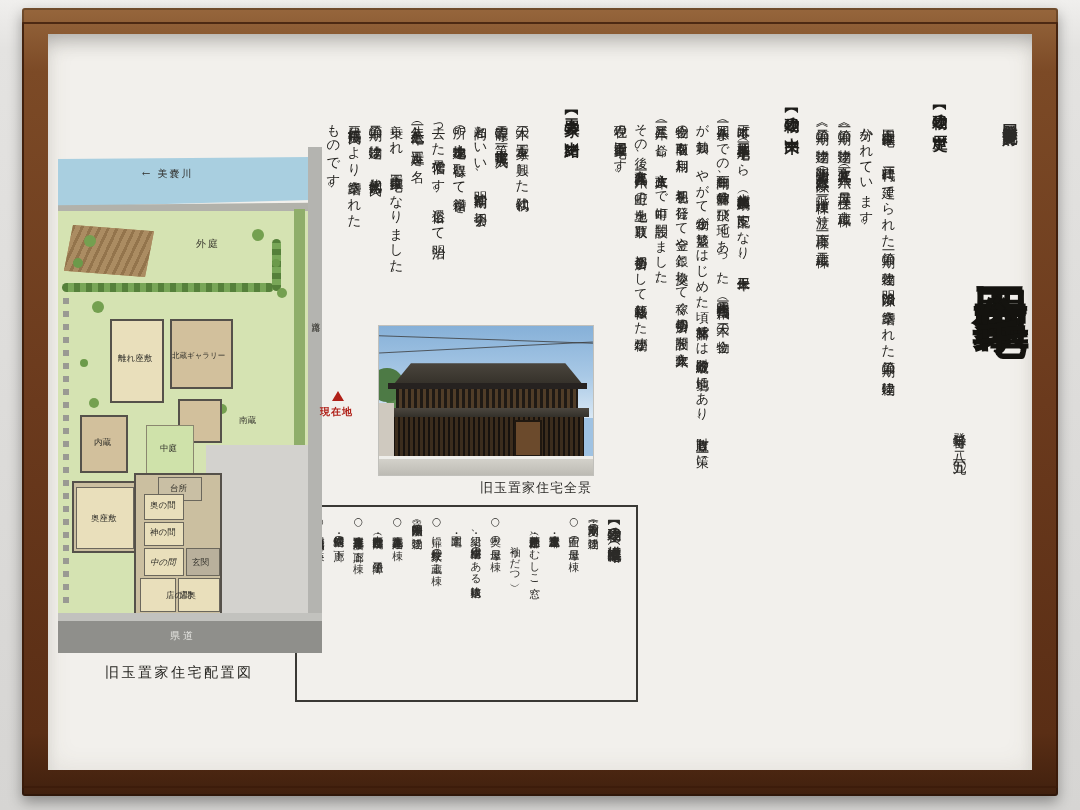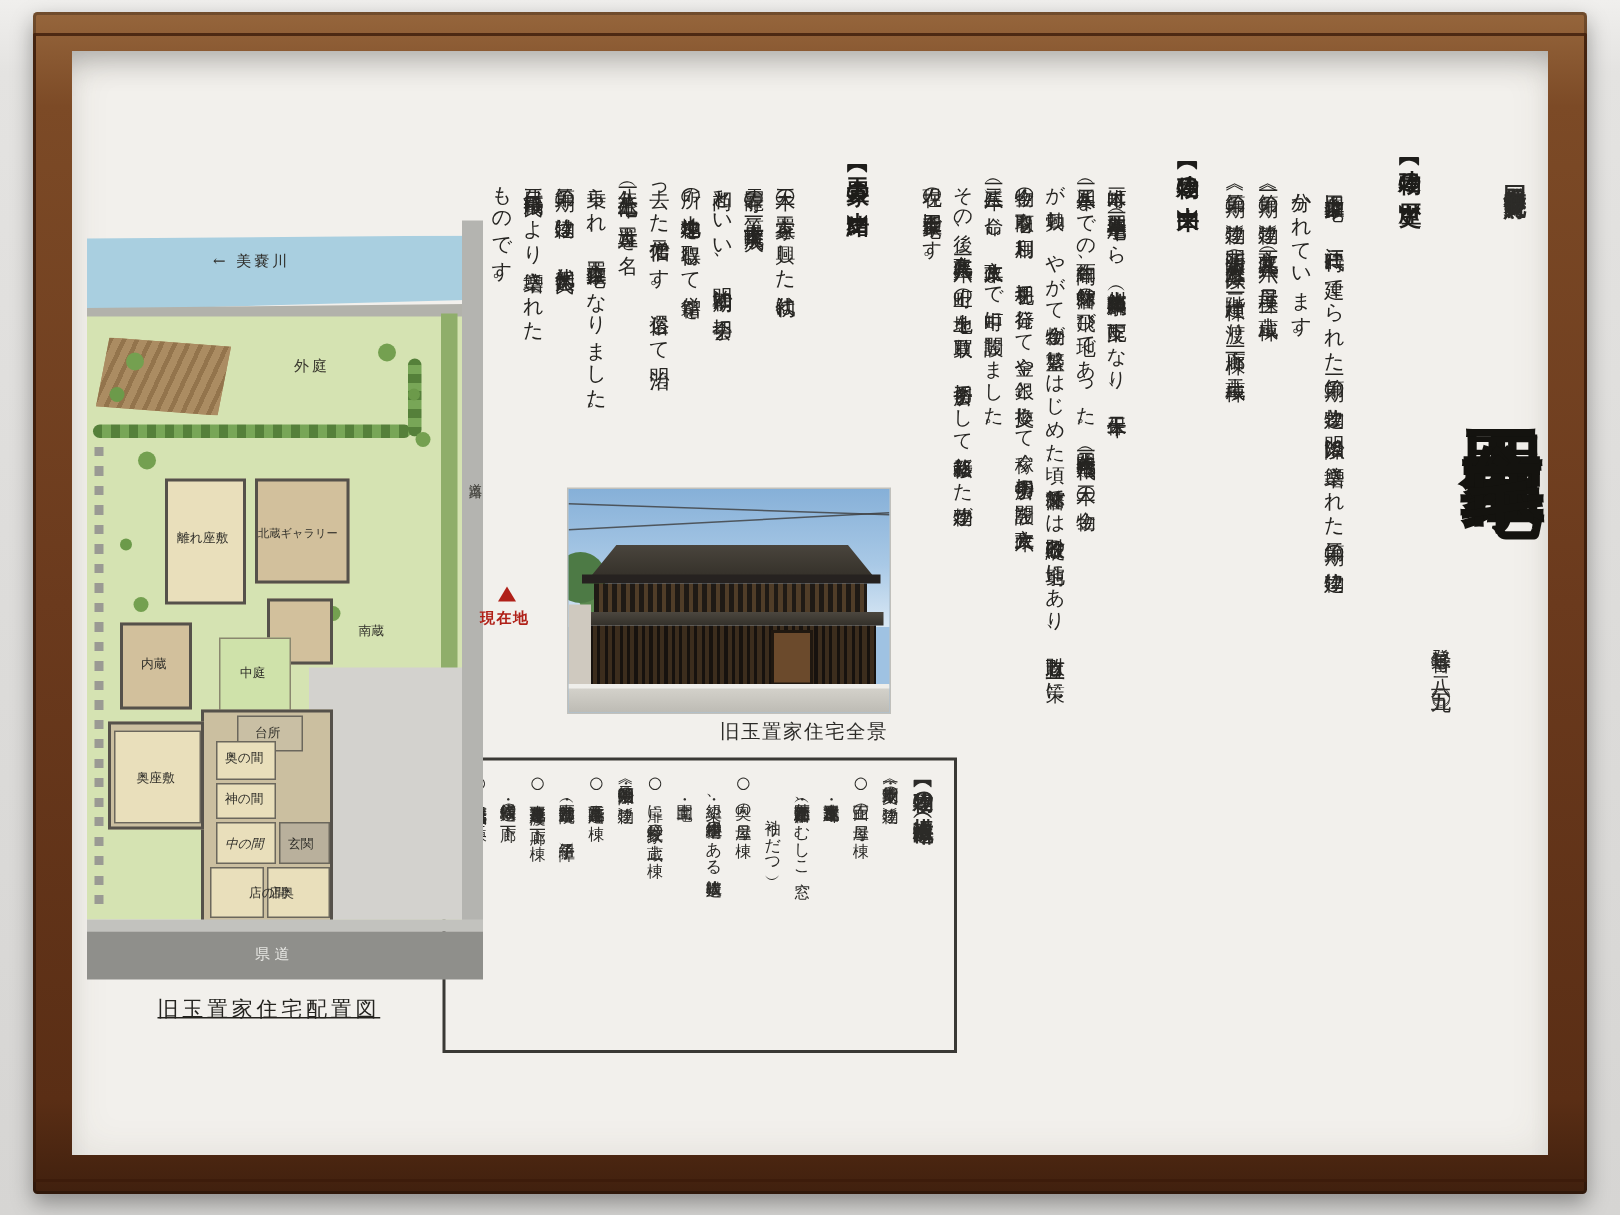--- a/index.html
+++ b/index.html
@@ -250,18 +250,18 @@
         <div class="m-label" style="left:108px;top:443px;">店の間</div>
 
         <div class="m-road"></div>
         <div class="m-road-label v">道路</div>
         <div class="m-cur-tri"></div>
         <div class="m-cur-label">現在地</div>
         <div class="m-sidewalk"></div>
         <div class="m-kendo"></div>
         <div class="m-kendo-label">県道</div>
       </div>
-      <div class="abs map-cap" style="left:57px;top:630px;text-decoration:underline;">旧玉置家住宅配置図</div>
+      <div class="abs map-cap" style="left:57px;top:630px;">旧玉置家住宅配置図</div>
 
     </div>
   </div>
   <div class="frame-lip"></div>
 </div>
 
 </body></html>

